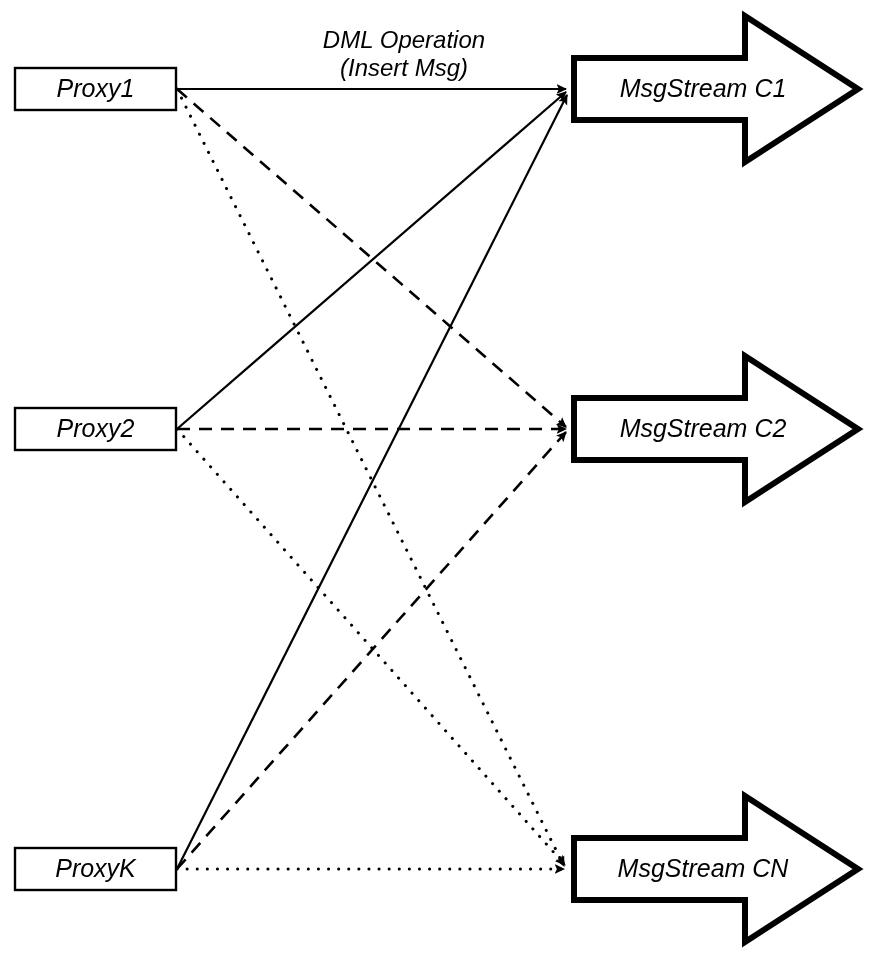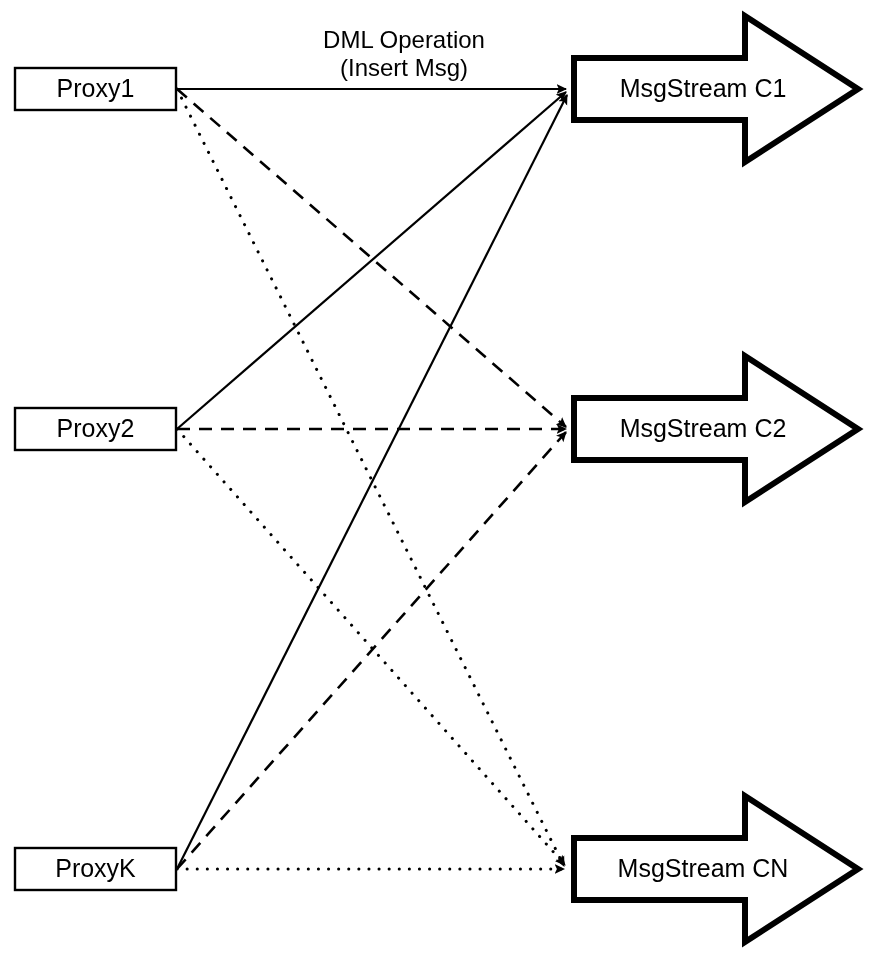--- a/index.html
+++ b/index.html
@@ -8,20 +8,21 @@
     padding: 0;
     background: #ffffff;
   }
   #canvas {
     position: relative;
     width: 875px;
     height: 956px;
     background: #ffffff;
     font-family: "Liberation Sans", sans-serif;
     overflow: hidden;
+    font-style: italic;
   }
   #diagram-svg {
     position: absolute;
     left: 0;
     top: 0;
     width: 875px;
     height: 956px;
     display: block;
   }
   .node-box-rect {

